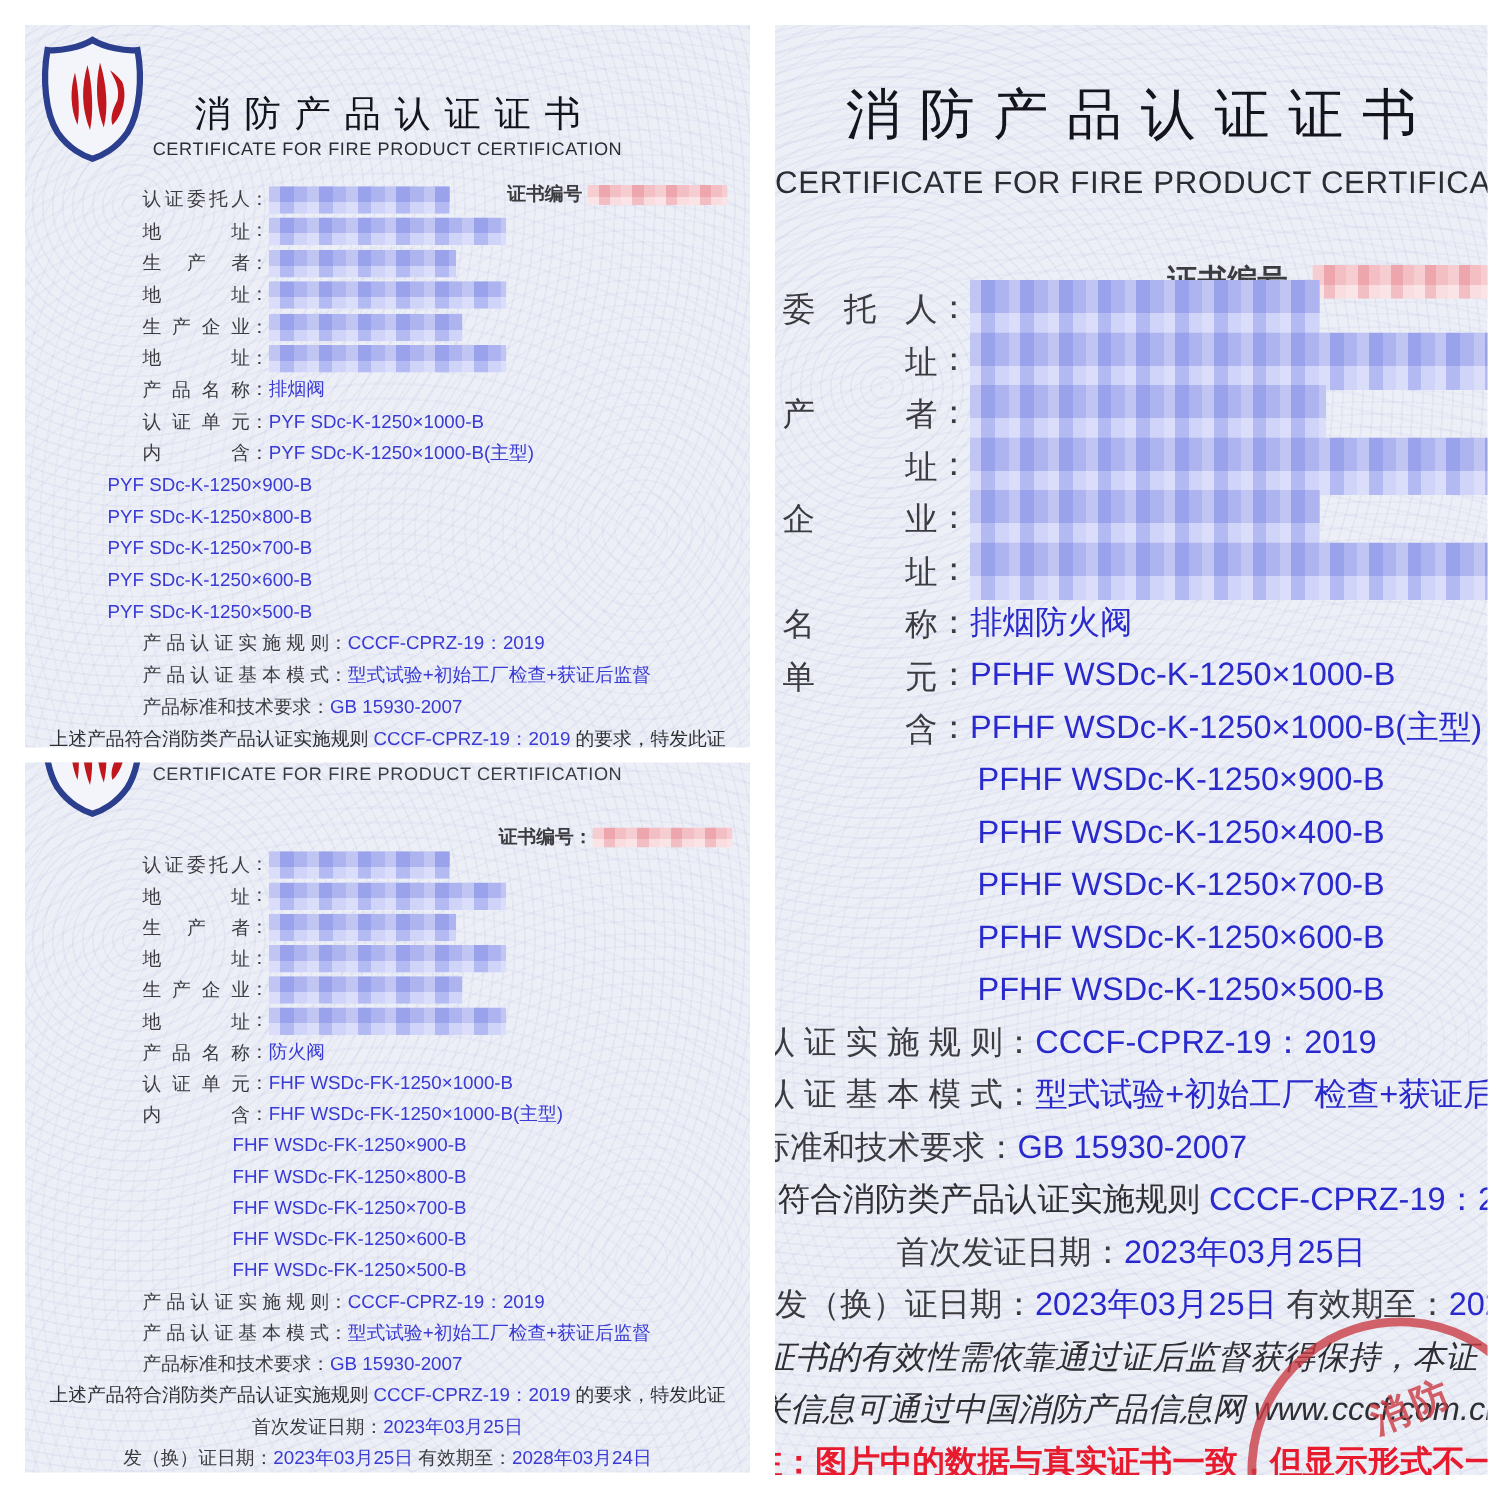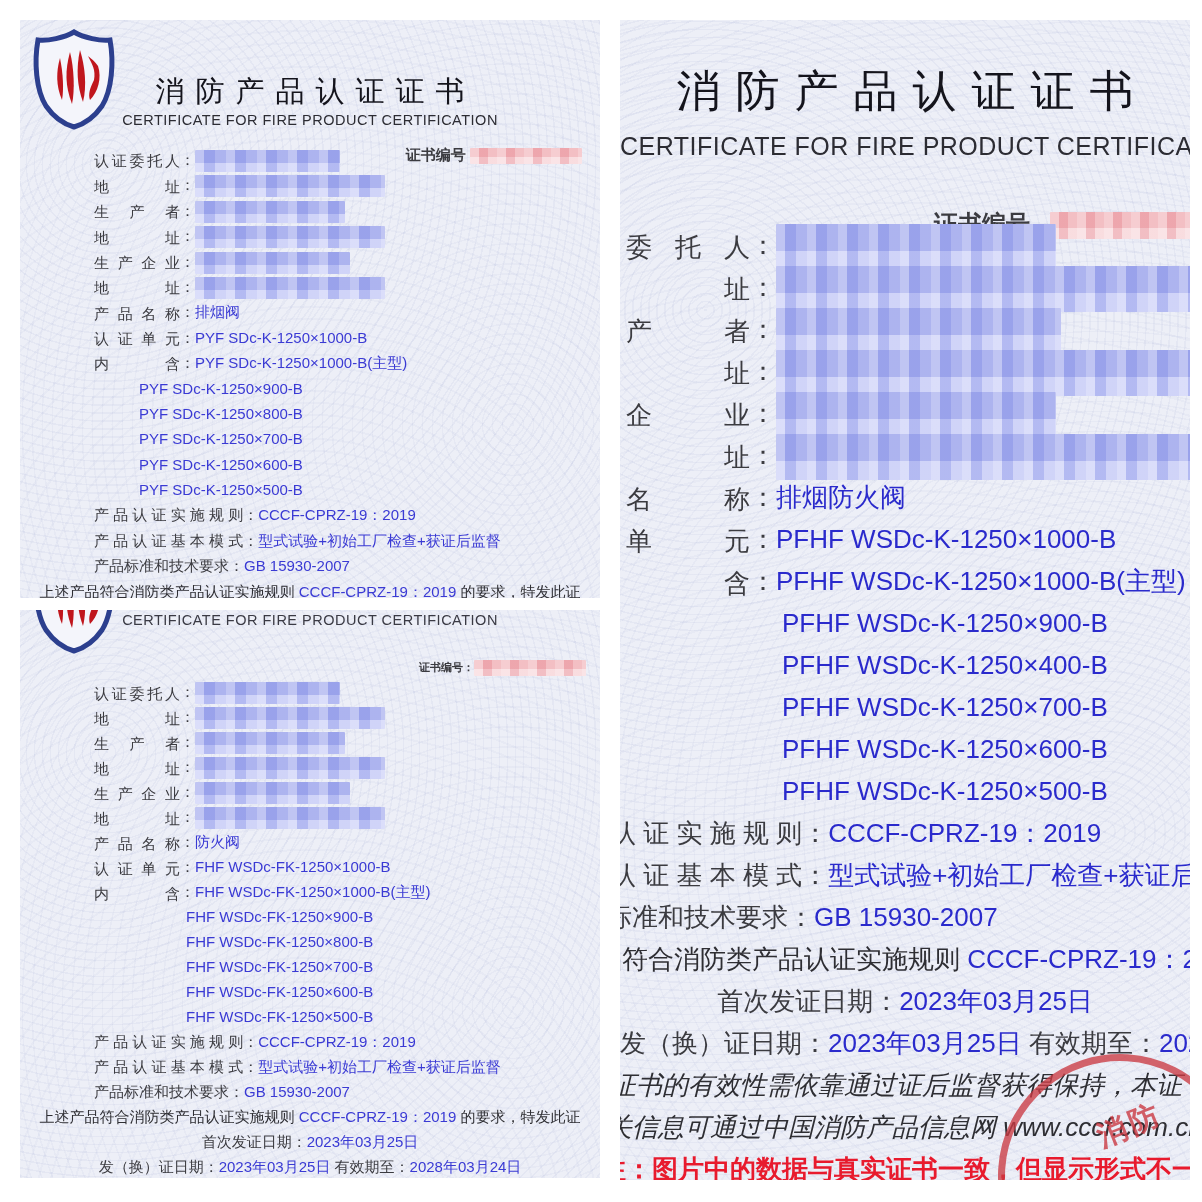--- a/index.html
+++ b/index.html
@@ -25,36 +25,36 @@
   .cn-title{position:absolute;left:0;right:0;text-align:center;color:#14141c;font-weight:normal;}
   #panel-tl .cn-title{top:52px;font-size:29px;letter-spacing:11px;text-indent:11px;}
   #panel-r  .cn-title{top:42px;font-size:44px;letter-spacing:15px;text-indent:15px;}
   .en-title{position:absolute;left:0;right:0;text-align:center;color:#2c2c33;}
   #panel-tl .en-title{top:92px;font-size:14.5px;letter-spacing:0.5px;}
   #panel-bl .en-title{top:2px;font-size:14.5px;letter-spacing:0.5px;color:#3a3a44;}
   #panel-r  .en-title{top:112px;font-size:25px;letter-spacing:0.5px;white-space:nowrap;}
 
   .certno-row{position:absolute;white-space:nowrap;color:#3b3b40;font-weight:bold;}
   #panel-tl .certno-row{top:126px;right:18px;font-size:15px;}
-  #panel-bl .certno-row{top:50px;right:14px;font-size:11px;}
+  #panel-bl .certno-row{top:50px;right:14px;font-size:15px;}
   #panel-r  .certno-row{top:188px;right:-40px;font-size:24px;}
 
   .fields{position:absolute;left:0;right:0;}
   #panel-tl .fields{top:127px;}
   #panel-bl .fields{top:69px;}
   #panel-r  .fields{top:204px;}
 
   .row{white-space:nowrap;}
   #panel-tl .row{height:25.4px;line-height:25.4px;font-size:15px;}
   #panel-bl .row{height:25px;line-height:25px;font-size:15px;}
   #panel-r  .row{height:42px;line-height:42px;font-size:26px;}
 
-  .indent{padding-left:74px;}
+  .indent{padding-left:94px;}
   #panel-r .indent{padding-left:6px;}
-  .cont-tl{padding-left:119px;}
+  .cont-tl{padding-left:66px;}
   .cont-bl{padding-left:166px;}
   .cont-r{padding-left:162px;}
   .center{text-align:center;}
 
   .lab{color:#3b3b40;}
   .labj{display:inline-block;width:86px;text-align:justify;text-align-last:justify;color:#3b3b40;vertical-align:middle;}
   #panel-r .labj{width:124px;}
   #panel-r .labr{display:inline-block;width:124px;text-align:right;color:#3b3b40;vertical-align:middle;}
   .colon{color:#3b3b40;}
   .val{color:#3a3ad4;text-align:center;}

